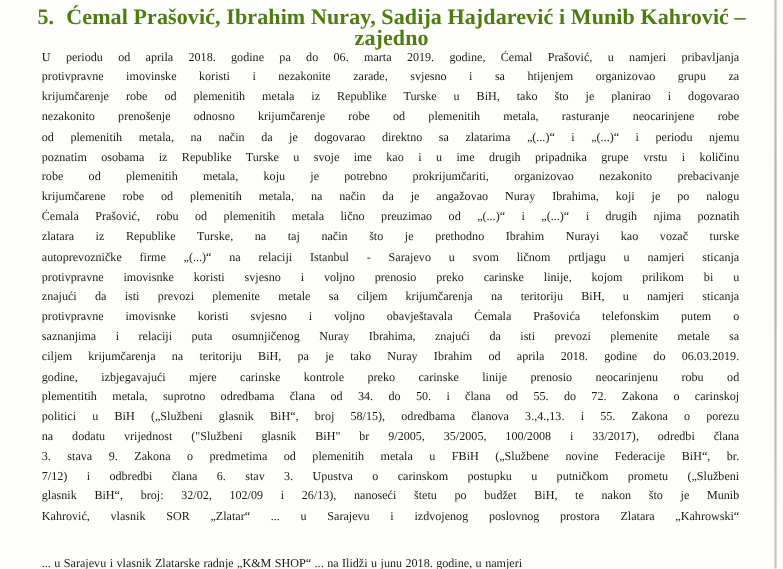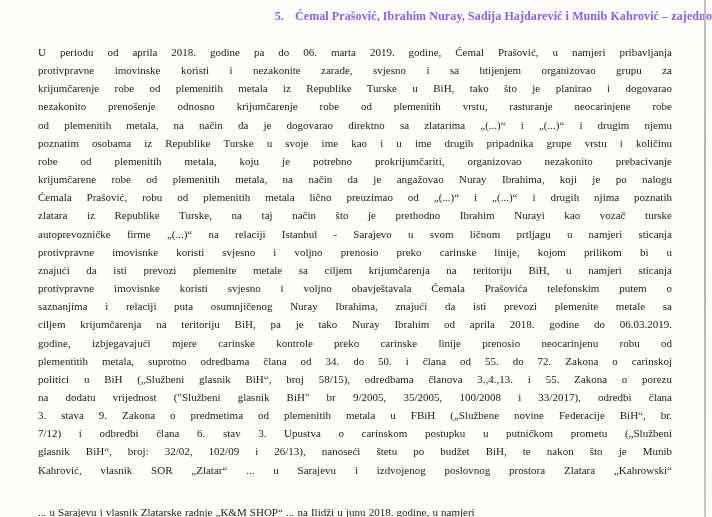--- a/index.html
+++ b/index.html
@@ -13,26 +13,26 @@
   .page {
     position: relative;
     width: 712px;
     height: 517px;
     background: #fdfdfb;
     font-family: "Liberation Serif", "DejaVu Serif", serif;
     color: #1b1b19;
   }
   .heading {
     padding-top: 7px;
-    text-align: right;
+    text-align: center;
     font-weight: bold;
-    font-size: 12px;
+    font-size: 20px;
     line-height: 19px;
     letter-spacing: 0.1px;
-    color: #8b5cf6;
+    color: #4d7c0f;
   }
   .heading .num {
     margin-right: 11px;
   }
   .body-text {
     position: absolute;
     top: 43px;
     left: 38px;
     right: 40px;
     font-size: 11px;
@@ -77,22 +77,22 @@
 <div class="page">
 
   <div class="heading">
     <span class="num">5.</span><span>Ćemal Prašović, Ibrahim Nuray, Sadija Hajdarević i Munib Kahrović – zajedno</span>
   </div>
 
   <div class="body-text">
     <div class="line">U periodu od aprila 2018. godine pa do 06. marta 2019. godine, Ćemal Prašović, u namjeri pribavljanja</div>
     <div class="line">protivpravne imovinske koristi i nezakonite zarade, svjesno i sa htijenjem organizovao grupu za</div>
     <div class="line">krijumčarenje robe od plemenitih metala iz Republike Turske u BiH, tako što je planirao i dogovarao</div>
-    <div class="line">nezakonito prenošenje odnosno krijumčarenje robe od plemenitih vrstu, rasturanje neocarinjene robe</div>
-    <div class="line">od plemenitih metala, na način da je dogovarao direktno sa zlatarima „(...)“ i „(...)“ i drugim njemu</div>
+    <div class="line">nezakonito prenošenje odnosno krijumčarenje robe od plemenitih metala, rasturanje neocarinjene robe</div>
+    <div class="line">od plemenitih metala, na način da je dogovarao direktno sa zlatarima „(...)“ i „(...)“ i periodu njemu</div>
     <div class="line">poznatim osobama iz Republike Turske u svoje ime kao i u ime drugih pripadnika grupe vrstu i količinu</div>
     <div class="line">robe od plemenitih metala, koju je potrebno prokrijumčariti, organizovao nezakonito prebacivanje</div>
     <div class="line">krijumčarene robe od plemenitih metala, na način da je angažovao Nuray Ibrahima, koji je po nalogu</div>
     <div class="line">Ćemala Prašović, robu od plemenitih metala lično preuzimao od „(...)“ i „(...)“ i drugih njima poznatih</div>
     <div class="line">zlatara iz Republike Turske, na taj način što je prethodno Ibrahim Nurayi kao vozač turske</div>
     <div class="line">autoprevozničke firme „(...)“ na relaciji Istanbul - Sarajevo u svom ličnom prtljagu u namjeri sticanja</div>
     <div class="line">protivpravne imovisnke koristi svjesno i voljno prenosio preko carinske linije, kojom prilikom bi u</div>
     <div class="line">znajući da isti prevozi plemenite metale sa ciljem krijumčarenja na teritoriju BiH, u namjeri sticanja</div>
     <div class="line">protivpravne imovisnke koristi svjesno i voljno obavještavala Ćemala Prašovića telefonskim putem o</div>
     <div class="line">saznanjima i relaciji puta osumnjičenog Nuray Ibrahima, znajući da isti prevozi plemenite metale sa</div>

